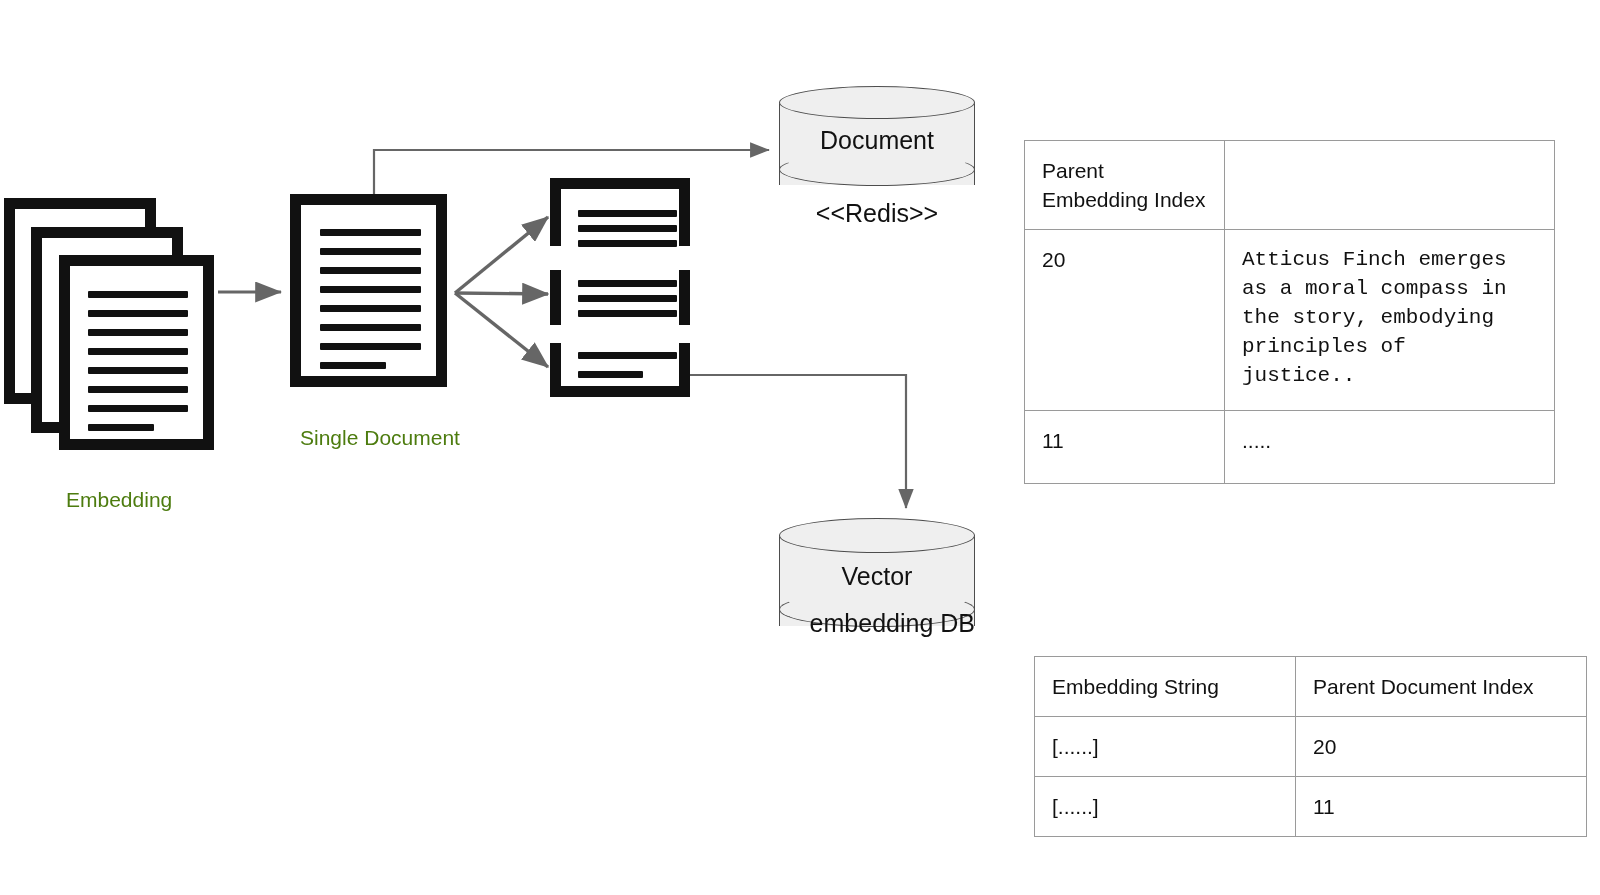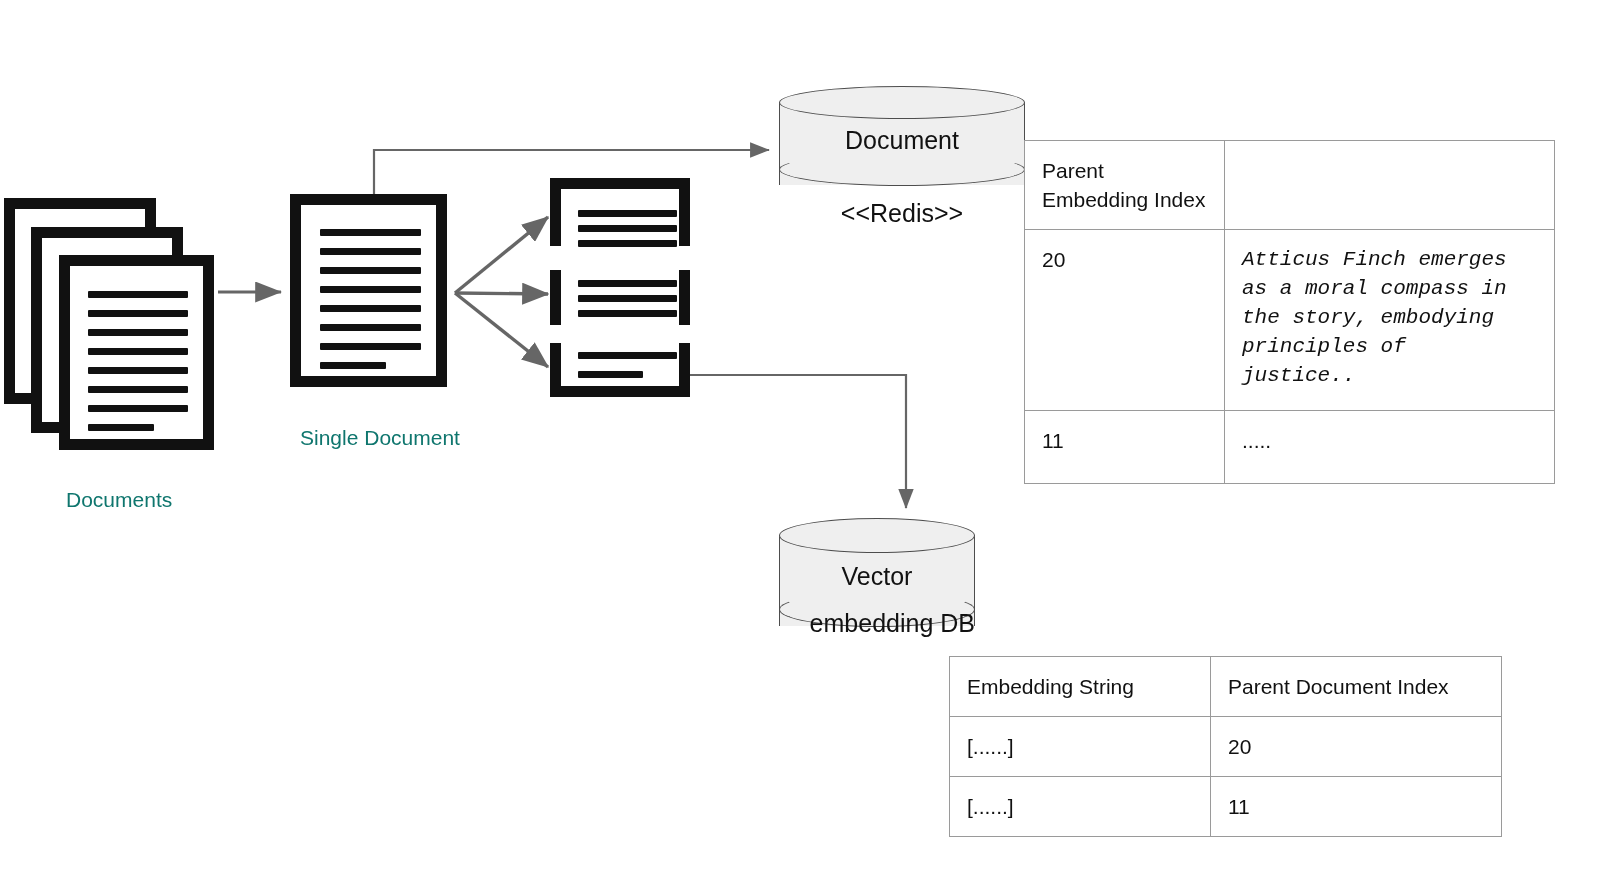--- a/index.html
+++ b/index.html
@@ -102,21 +102,21 @@
     font-size: 25px;
     line-height: 33px;
     color: #111111;
     z-index: 5;
   }
 
   
   .caption {
     position: absolute;
     font-size: 21px;
-    color: #0f766e;
+    color: #4d7c0f;
     white-space: nowrap;
   }
 
   
   table.grid {
     position: absolute;
     border-collapse: collapse;
     table-layout: fixed;
     background: #ffffff;
   }
@@ -127,21 +127,20 @@
     font-size: 21px;
     line-height: 29px;
     color: #111111;
   }
   td.mono-green {
     font-family: "Liberation Mono", "DejaVu Sans Mono", monospace;
     color: #1e8040;
     font-size: 19.5px;
     line-height: 29.5px;
     white-space: pre-line;
-    font-style: italic;
   }
   td.hdr { font-size: 21px; line-height: 29px; }
 </style>
 </head>
 <body>
 
 <div class="canvas">
 
   <div>
     <div class="doc-page" style="left:4px; top:198px; width:152px; height:206px;"></div>
@@ -152,21 +151,21 @@
         <div class="doc-line" style="left:18px; top:44px; width:100px;"></div>
         <div class="doc-line" style="left:18px; top:63px; width:100px;"></div>
         <div class="doc-line" style="left:18px; top:82px; width:100px;"></div>
         <div class="doc-line" style="left:18px; top:101px; width:100px;"></div>
         <div class="doc-line" style="left:18px; top:120px; width:100px;"></div>
         <div class="doc-line" style="left:18px; top:139px; width:100px;"></div>
         <div class="doc-line" style="left:18px; top:158px; width:66px;"></div>
       </div>
     </div>
   </div>
-  <div class="caption" style="left:66px; top:488px;">Documents</div>
+  <div class="caption" style="left:66px; top:488px;">Embedding</div>
 
   <div class="doc-page" style="left:290px; top:194px; width:157px; height:193px;">
     <div class="doc-lines">
       <div class="doc-line" style="left:19px; top:24px; width:101px;"></div>
       <div class="doc-line" style="left:19px; top:43px; width:101px;"></div>
       <div class="doc-line" style="left:19px; top:62px; width:101px;"></div>
       <div class="doc-line" style="left:19px; top:81px; width:101px;"></div>
       <div class="doc-line" style="left:19px; top:100px; width:101px;"></div>
       <div class="doc-line" style="left:19px; top:119px; width:101px;"></div>
       <div class="doc-line" style="left:19px; top:138px; width:101px;"></div>
@@ -191,21 +190,21 @@
       </div>
     </div>
     <div class="chunk chunk-bot" style="left:550px; top:343px; width:140px; height:54px;">
       <div class="doc-lines">
         <div class="doc-line" style="left:17px; top:9px; width:99px;"></div>
         <div class="doc-line" style="left:17px; top:28px; width:65px;"></div>
       </div>
     </div>
   </div>
 
-  <div class="cylinder" style="left:779px; top:86px; width:246px; height:115px;">
+  <div class="cylinder" style="left:779px; top:86px; width:196px; height:115px;">
     <div class="cyl-body" style="top:16px; height:83px;"></div>
     <div class="cyl-ellipse cyl-bottom" style="top:67px; height:33px;"></div>
     <div class="cyl-ellipse cyl-top" style="top:0px; height:33px;"></div>
     <div class="cyl-label" style="top:38px;">Document</div>
     <div class="cyl-label" style="top:71px;margin-top:40px;">&lt;&lt;Redis&gt;&gt;</div>
   </div>
 
   <div class="cylinder" style="left:779px; top:518px; width:196px; height:125px;">
     <div class="cyl-body" style="top:17px; height:91px;"></div>
     <div class="cyl-ellipse cyl-bottom" style="top:74px; height:35px;"></div>
@@ -256,21 +255,21 @@
 principles of
 justice..</td>
       </tr>
       <tr>
         <td style="height:42px;">11</td>
         <td>.....</td>
       </tr>
     </tbody>
   </table>
 
-  <table class="grid" style="left:949px; top:656px; width:552px;padding-left:32px;">
+  <table class="grid" style="left:1034px; top:656px; width:552px;padding-left:32px;">
     <colgroup>
         <col style="width:261px;">
         <col style="width:291px;">
       </colgroup>
     <tbody>
       <tr>
         <td class="hdr" style="height:28px;">Embedding String</td>
         <td class="hdr">Parent Document Index</td>
       </tr>
       <tr>

